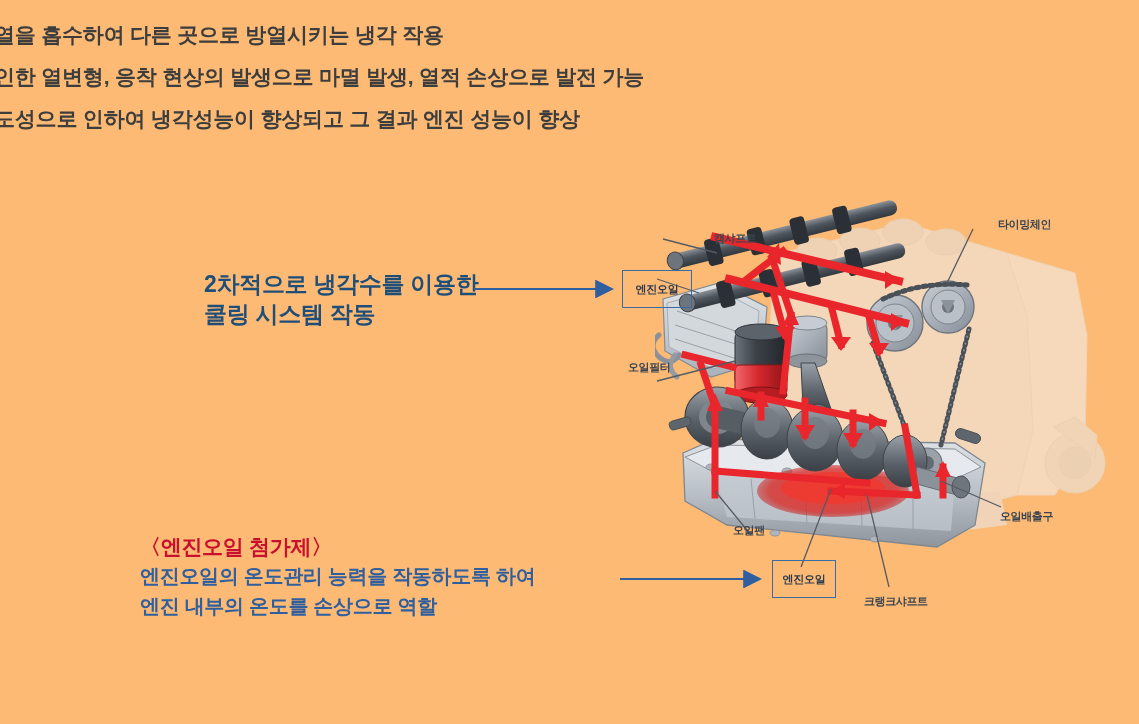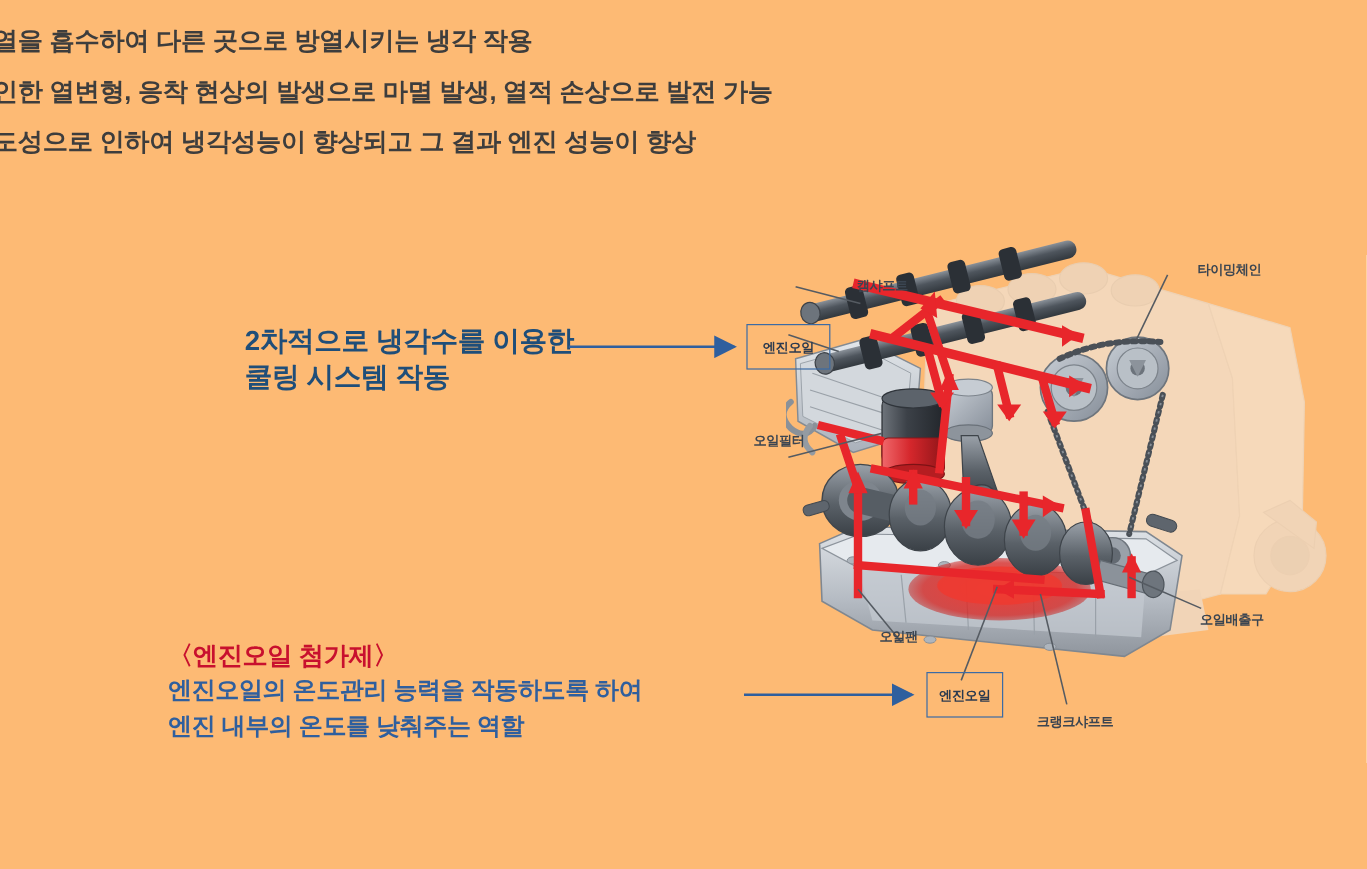--- a/index.html
+++ b/index.html
@@ -132,21 +132,21 @@
   </div>
 
   <div class="callout-cooling">
     <div class="cl-line">2차적으로 냉각수를 이용한</div>
     <div class="cl-line">쿨링 시스템 작동</div>
   </div>
 
   <div class="callout-additive">
     <div class="cl-head">〈엔진오일 첨가제〉</div>
     <div class="cl-line">엔진오일의 온도관리 능력을 작동하도록 하여</div>
-    <div class="cl-line">엔진 내부의 온도를 낮춰주는 역할</div>
+    <div class="cl-line">엔진 내부의 온도를 손상으로 역할</div>
   </div>
 
   <svg class="connector" style="left:470px; top:276px;" width="160" height="26" viewBox="0 0 160 26">
     <defs>
       <marker id="ah1" markerWidth="9" markerHeight="9" refX="8" refY="4.5" orient="auto">
         <path d="M0,0 L9,4.5 L0,9 Z" fill="#2f5f9e"></path>
       </marker>
     </defs>
     <line x1="4" y1="13" x2="142" y2="13" stroke="#2f5f9e" stroke-width="2.1" marker-end="url(#ah1)"></line>
   </svg>

